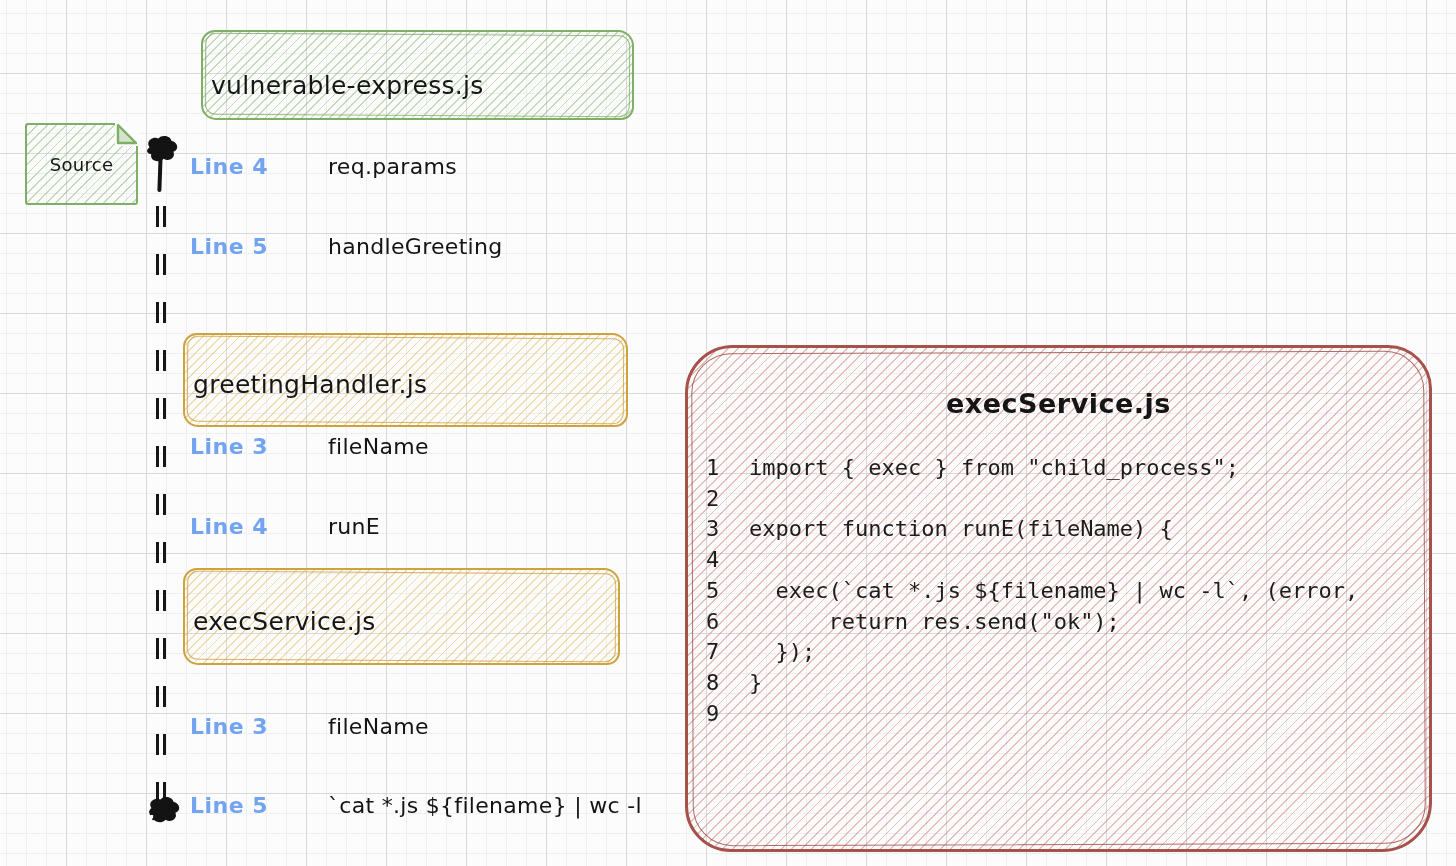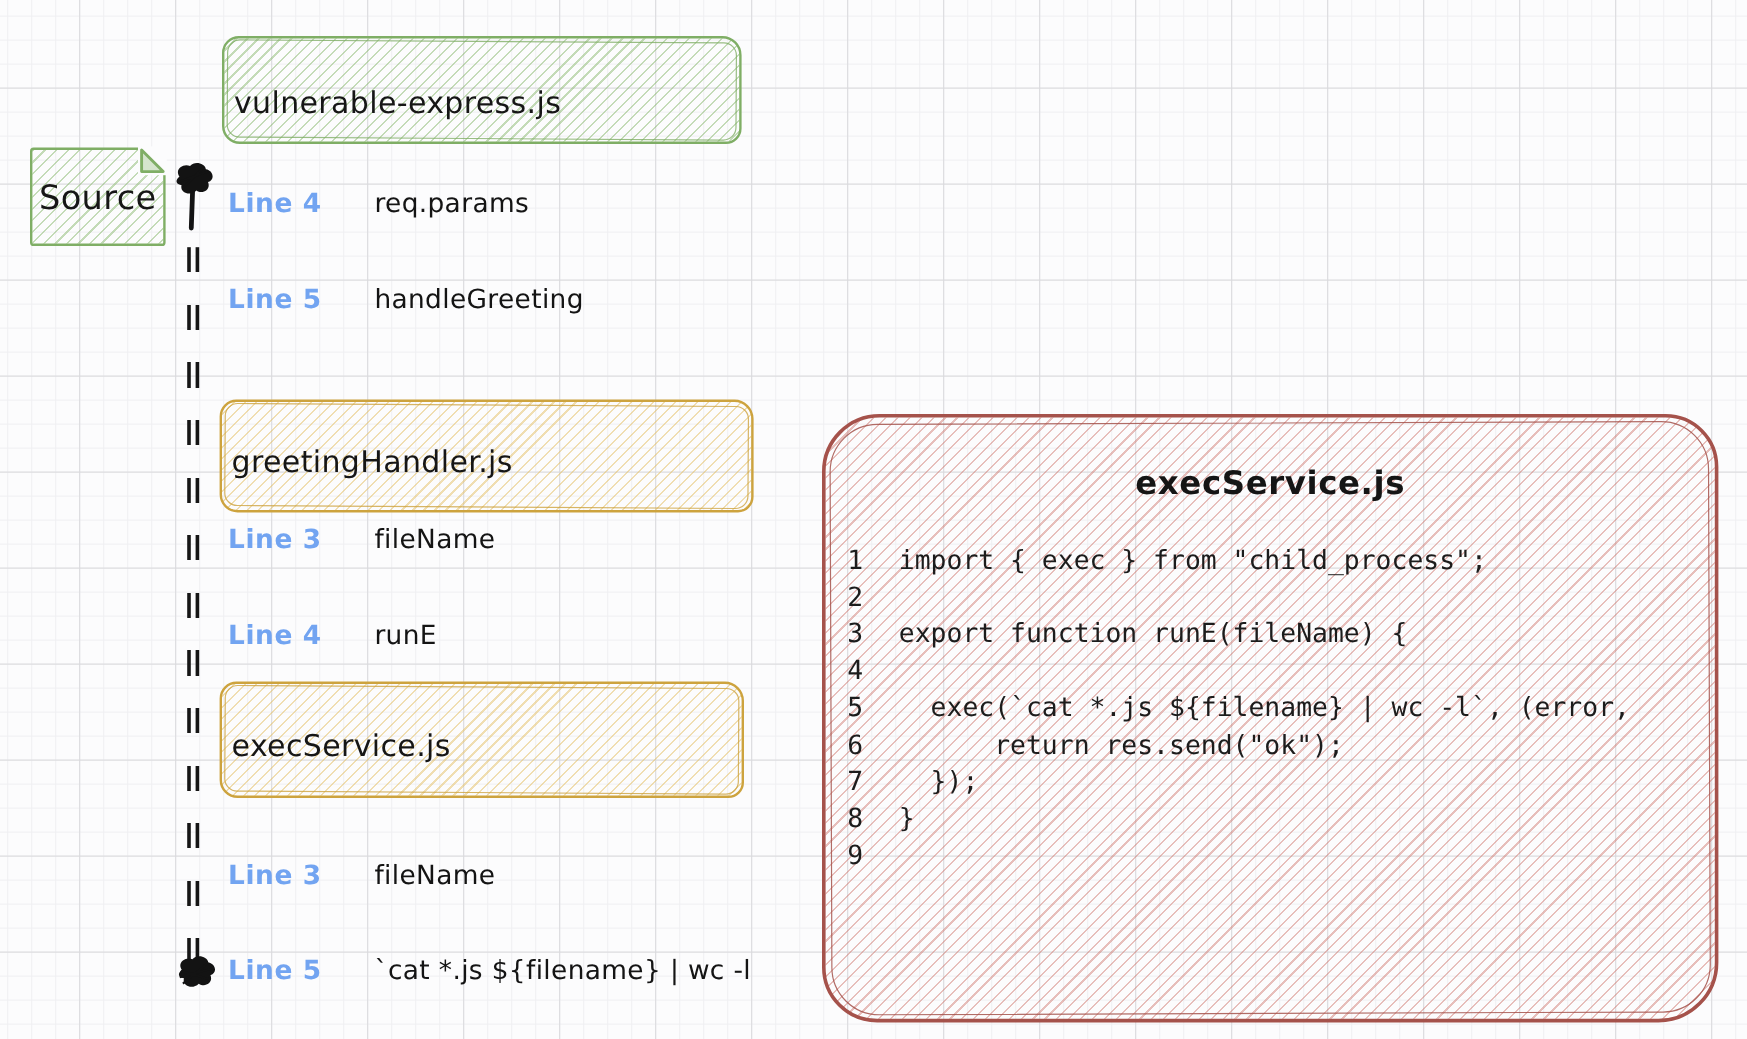--- a/index.html
+++ b/index.html
@@ -35,26 +35,26 @@
   .yellow { --bc:#cda33e; --hatch:rgba(228,192,102,.5); }
   .redc   { --bc:#a5524b; --hatch:rgba(206,116,107,.45); }
 
   
   .note {
     position:absolute; box-sizing:border-box;
     border:2.5px solid var(--bc); border-radius:3px;
     background:repeating-linear-gradient(135deg, var(--hatch) 0 1.3px, transparent 1.3px 6.8px);
     display:flex; align-items:center; justify-content:center;
   }
-  .note .note-label { font-size:28px; position:relative; z-index:2; }
+  .note .note-label { font-size:18px; position:relative; z-index:2; }
   .fold { position:absolute; top:-3px; right:-3px; width:24px; height:24px; background:#fcfcfd; z-index:1; }
   .fold svg { display:block; }
 
   
-  .trace-step { position:absolute; left:190px; height:34px; display:flex; align-items:flex-end; font-size:22px; }
+  .trace-step { position:absolute; left:190px; height:34px; display:flex; align-items:center; font-size:22px;gap:16px; }
   .step-line   { width:122px; color:#72a4f1; font-weight:bold; letter-spacing:.5px; }
   .step-symbol { color:#141414; white-space:pre; }
 
   
   .flow-line { position:absolute; left:156px; top:206px; width:10px; height:598px; }
   .flow-line .stripe {
     position:absolute; top:0; bottom:0; width:3px;
     background:repeating-linear-gradient(to bottom, #161616 0 21px, transparent 21px 48px);
   }
   .flow-line .stripe.l { left:0; }
@@ -78,21 +78,21 @@
   }
   .code-block { position:absolute; left:18px; top:105px; right:8px; }
   .code-line { display:flex; line-height:30.7px; font-size:22px; white-space:pre; overflow:hidden; }
   .code-num { width:43px; flex:0 0 43px; }
 </style>
 </head>
 <body>
 
 <div class="stage">
 
-  <div class="file-box green" style="left:185px; top:30px; width:433px; height:90px;">
+  <div class="file-box green" style="left:201px; top:30px; width:433px; height:90px;">
     <span class="box-label hand" style="padding-top:20px;">vulnerable-express.js</span>
   </div>
 
   <div class="note green" style="left:25px; top:123px; width:113px; height:82px;">
     <span class="fold">
       <svg width="24" height="24" viewBox="0 0 24 24">
           <path d="M3 3 L3 21 L21 21 Z" fill="rgba(140,186,114,.35)" stroke="#7fae65" stroke-width="2.4" stroke-linejoin="round"></path>
         </svg>
     </span>
     <span class="note-label hand">Source</span>

